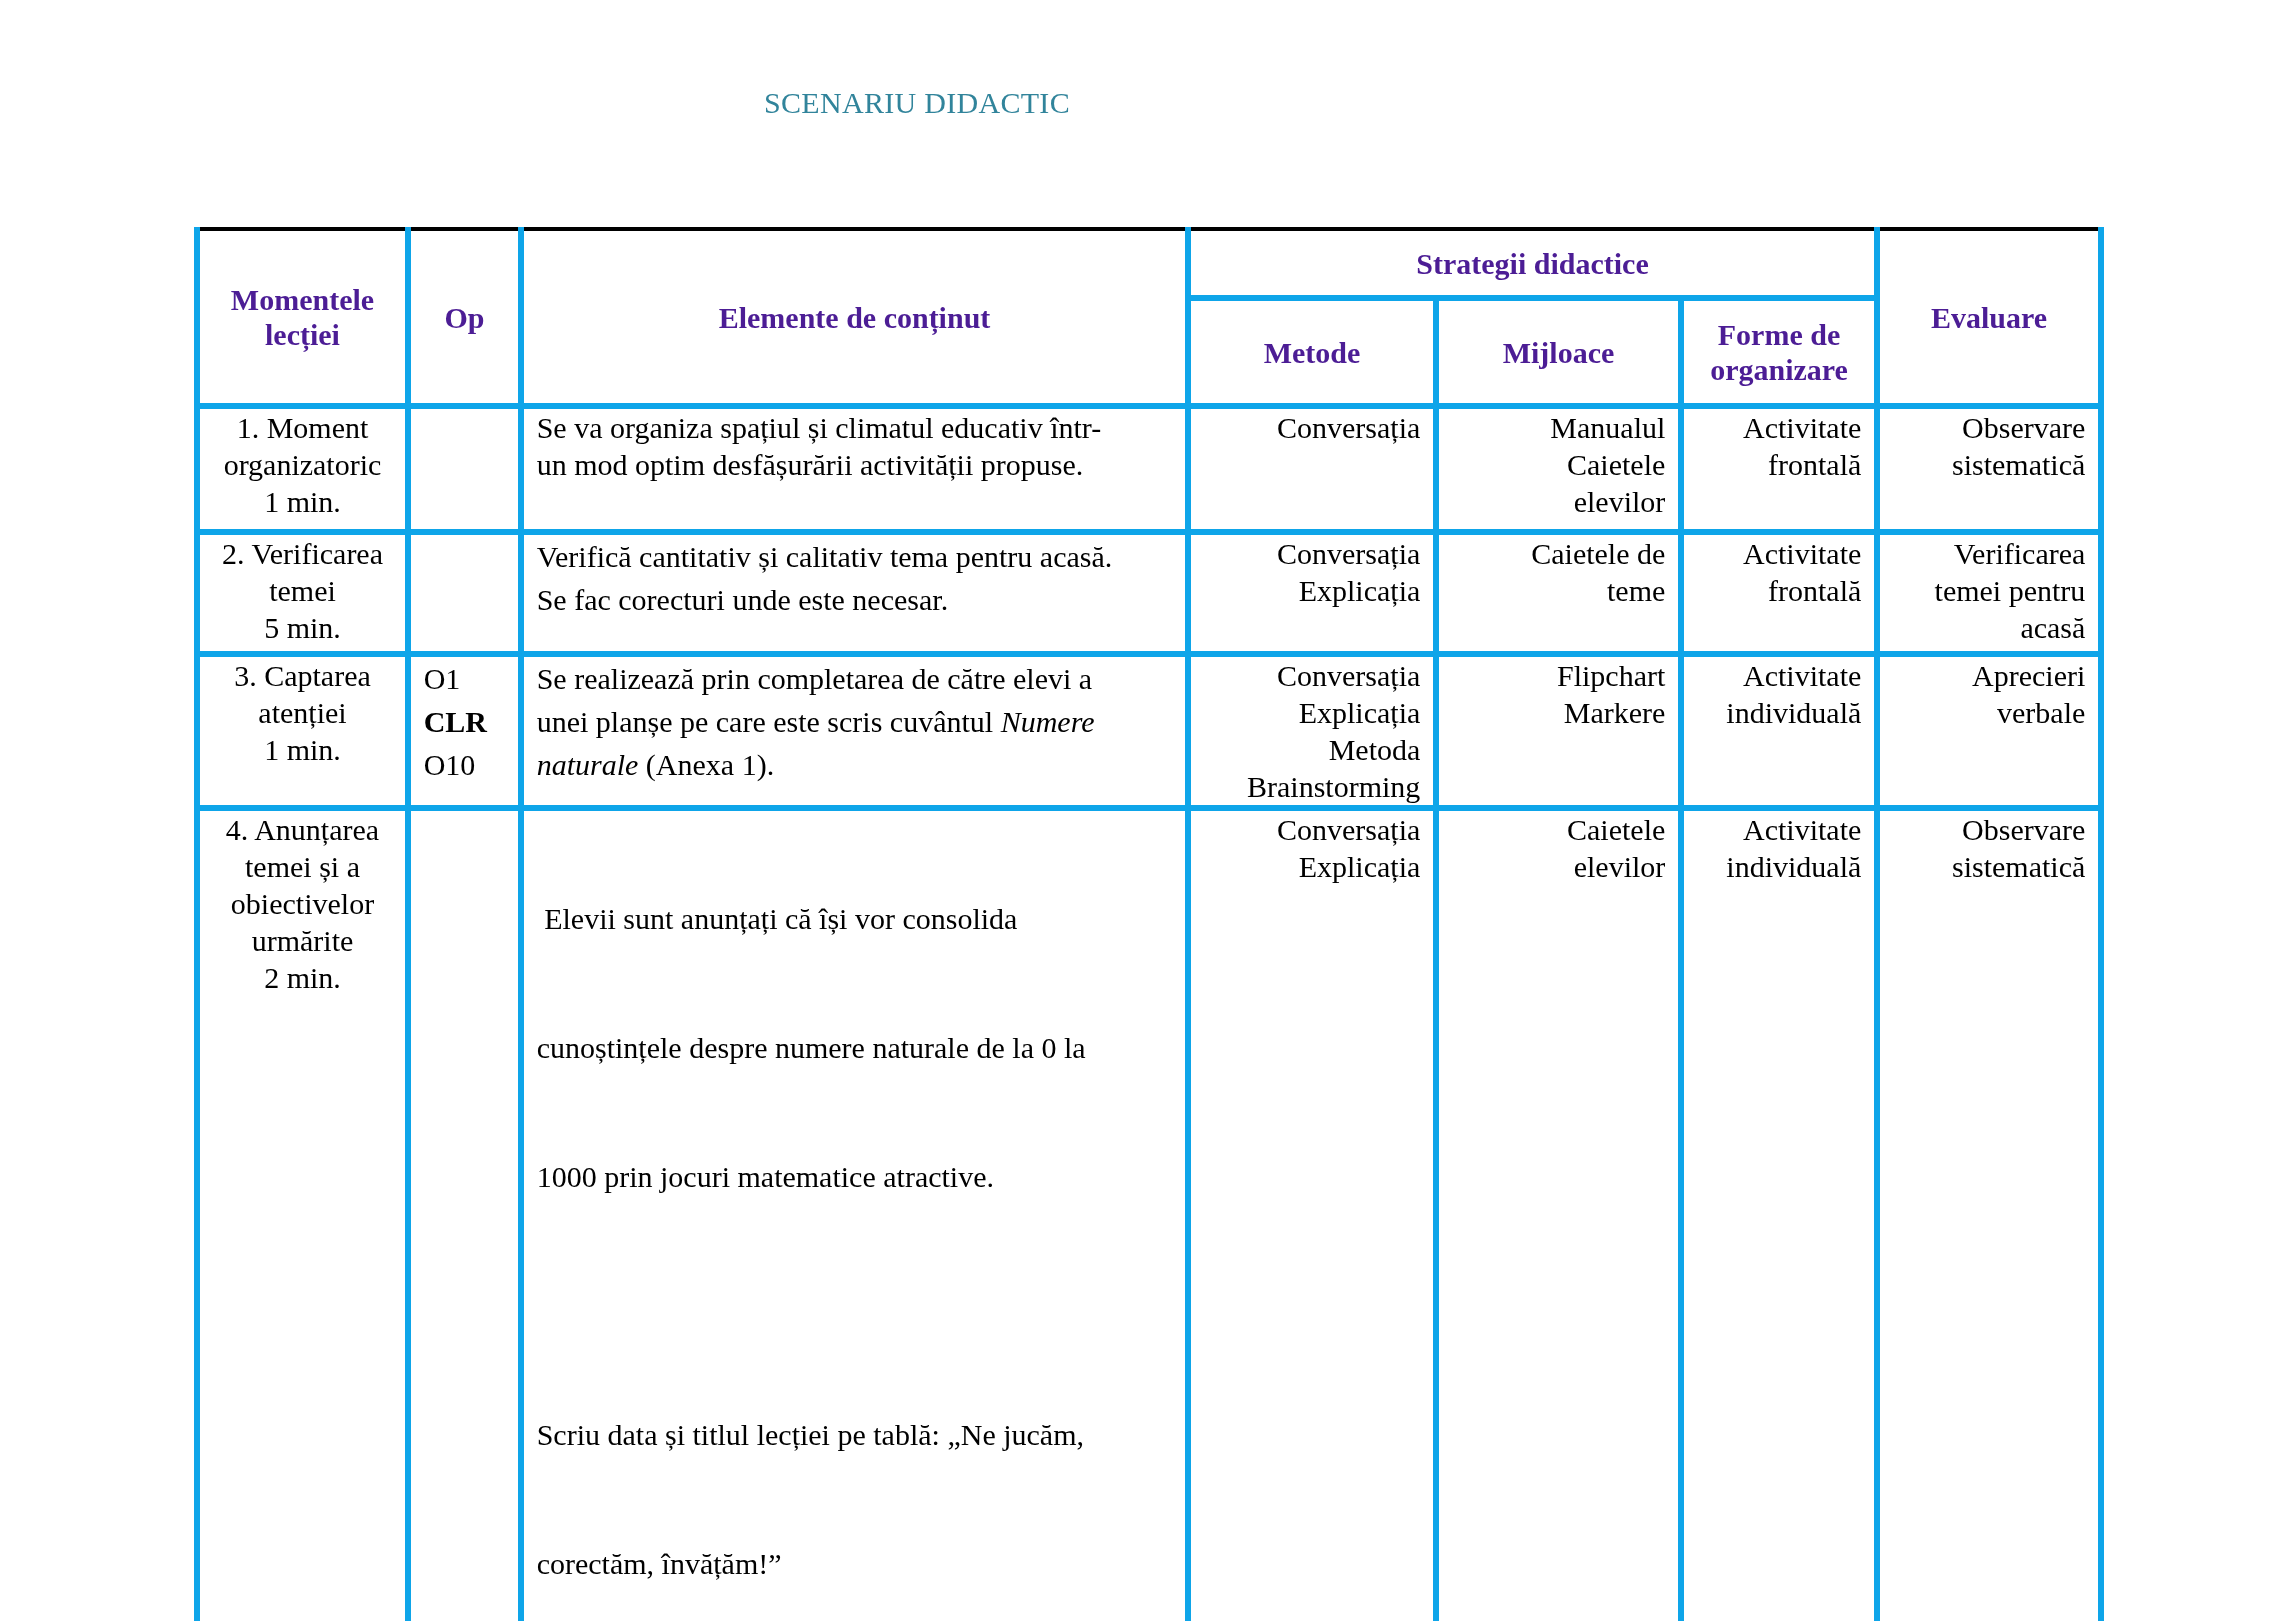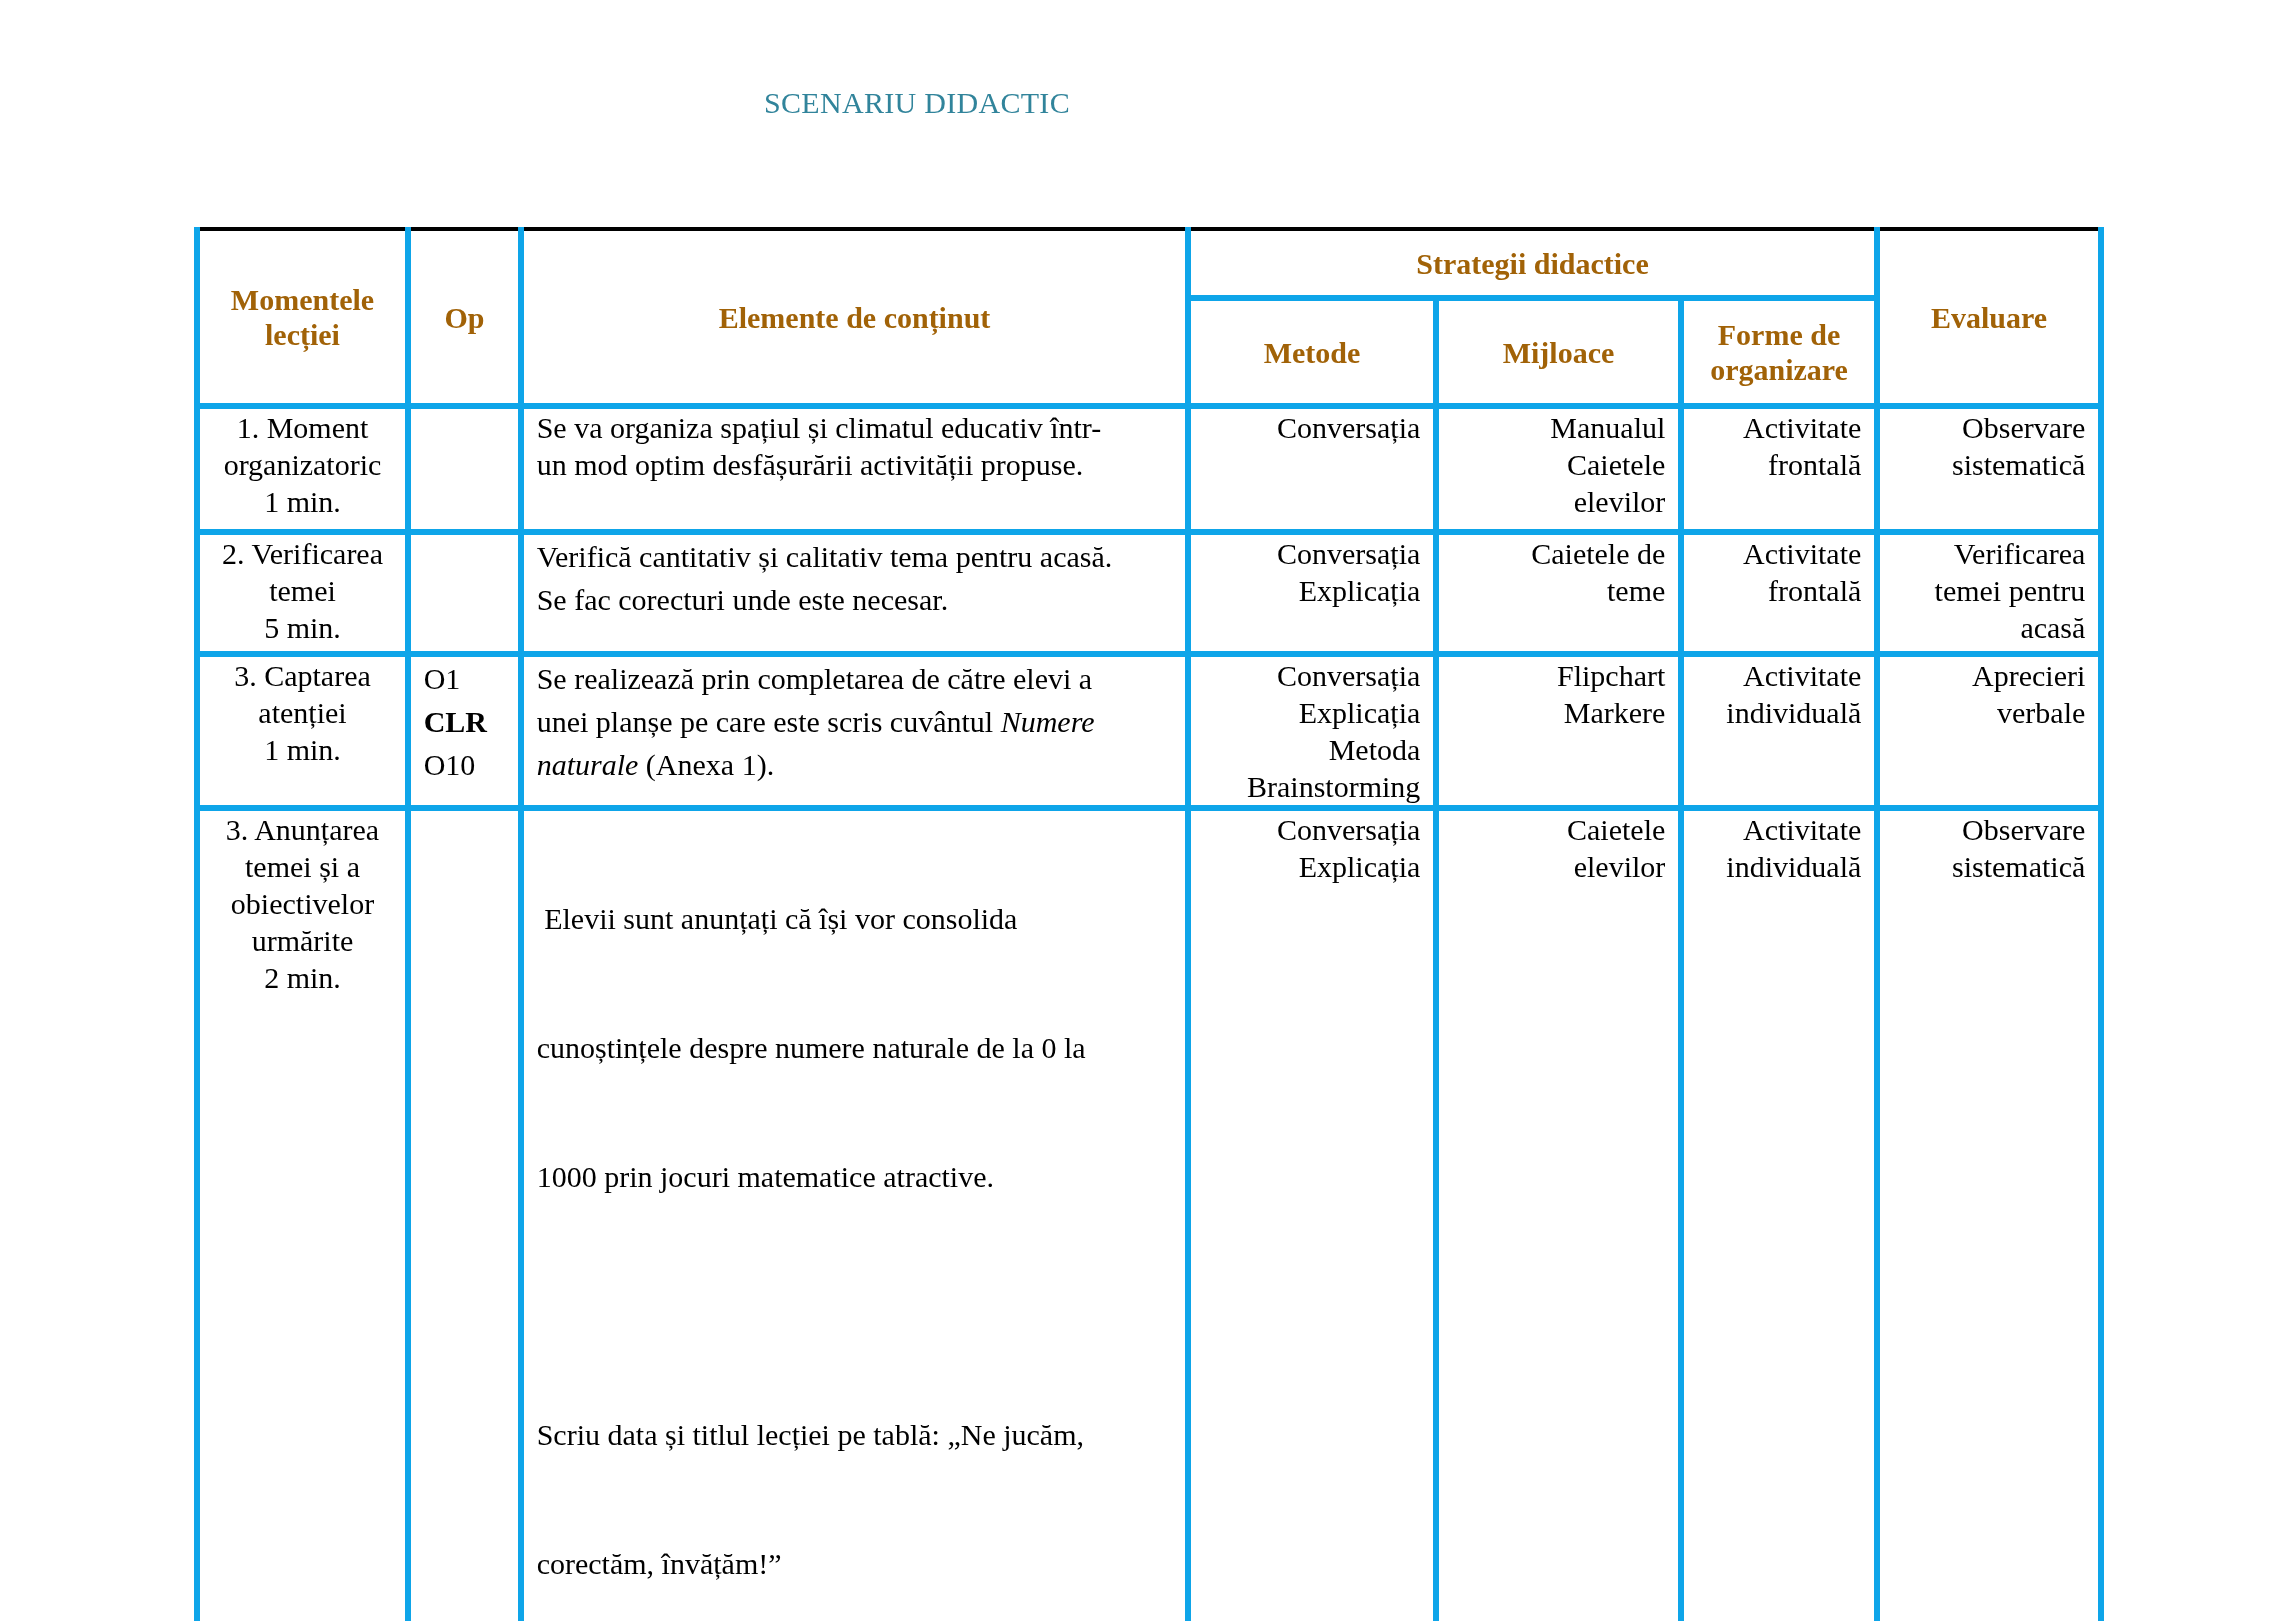--- a/index.html
+++ b/index.html
@@ -45,21 +45,21 @@
     table.scenario col.c6 { width: 196px; }
     table.scenario col.c7 { width: 224px; }
 
     table.scenario td, table.scenario th {
       border: 6px solid #0ea5e9;
       vertical-align: top;
       padding: 0 12.7px;
       overflow: hidden;
     }
     table.scenario th {
-      color: #a16207;
+      color: #4c1d95;
       font-weight: bold;
       font-size: 30px;
       line-height: 35px;
       text-align: center;
       vertical-align: middle;
       padding: 0 5.9px;
     }
     
     table.scenario { border: 4.9px solid #000; }
     tr.head-row-1 th { border-top: 4.9px solid #000; }
@@ -219,21 +219,21 @@
         <span class="line">individuală</span>
       </td>
       <td class="cell last-col">
         <span class="line">Aprecieri</span>
         <span class="line">verbale</span>
       </td>
     </tr>
 
     <tr class="row-4">
       <td class="moment first-col">
-        <span class="line">3. Anunțarea</span>
+        <span class="line">4. Anunțarea</span>
         <span class="line">temei și a</span>
         <span class="line">obiectivelor</span>
         <span class="line">urmărite</span>
         <span class="line">2 min.</span>
       </td>
       <td class="op"></td>
       <td class="content" style="white-space:pre;">
         <span class="line"> Elevii sunt anunțați că își vor consolida</span>
         <span class="line">cunoștințele despre numere naturale de la 0 la</span>
         <span class="line">1000 prin jocuri matematice atractive.</span>

